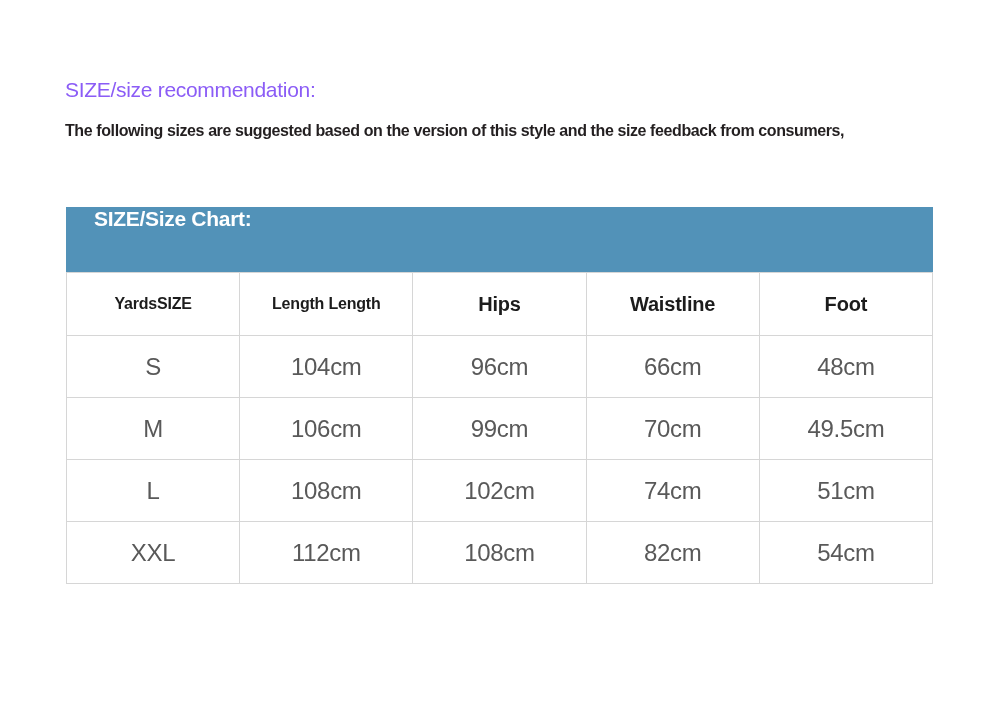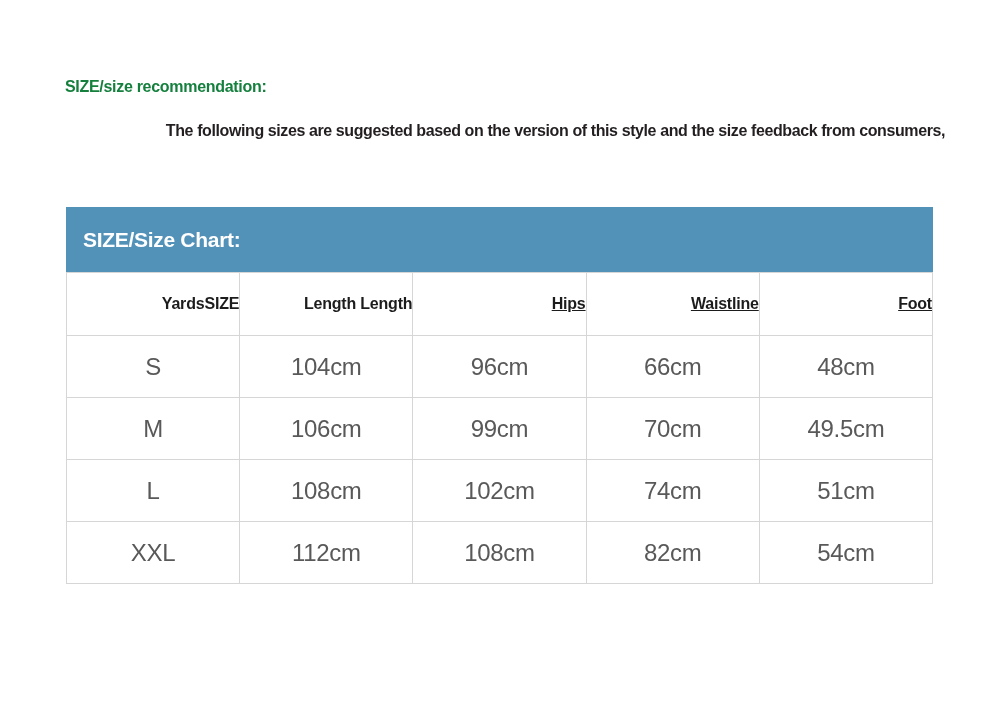--- a/index.html
+++ b/index.html
@@ -12,51 +12,50 @@
     position: relative;
     width: 1000px;
     height: 708px;
     background: #ffffff;
     overflow: hidden;
   }
   .reco-heading {
     position: absolute;
     left: 65px;
     top: 78px;
-    font-size: 16px;
-    font-weight: bold;
-    color: #15803d;
+    font-size: 21px;
+    font-weight: normal;
+    color: #8b5cf6;
     letter-spacing: -0.3px;
   }
   .reco-body {
     position: absolute;
     left: 65px;
     top: 121px;
     width: 880px;
     font-size: 16px;
     font-weight: bold;
     color: #231f20;
     line-height: 19.5px;
     letter-spacing: -0.4px;
     white-space: nowrap;
-    text-align: right;
   }
   .table-wrap {
     position: absolute;
     left: 66px;
     top: 207px;
     width: 867px;
   }
   .title-bar {
     box-sizing: border-box;
     height: 65px;
     background: #5292b8;
     display: flex;
-    align-items: center;
-    padding-left: 17px;
+    align-items: flex-start;
+    padding-left: 28px;
   }
   .title-bar span {
     color: #ffffff;
     font-size: 21px;
     font-weight: bold;
     letter-spacing: -0.3px;
   }
   table.size-table {
     width: 100%;
     border-collapse: collapse;
@@ -68,24 +67,23 @@
     border: 1px solid #d6d6d6;
     text-align: center;
     vertical-align: middle;
     padding: 0;
   }
   .size-table thead th {
     height: 62px;
     color: #1c1c1c;
     font-weight: bold;
     letter-spacing: -0.2px;
-    text-align: right;
   }
   .size-table thead th:nth-child(-n+2) { font-size: 16px; }
-  .size-table thead th:nth-child(n+3)  { font-size: 16px; text-decoration: underline; }
+  .size-table thead th:nth-child(n+3)  { font-size: 20px; }
   .size-table tbody td {
     height: 61px;
     color: #595959;
     font-size: 24px;
     font-weight: normal;
     letter-spacing: -0.3px;
   }
 </style>
 </head>
 <body>

